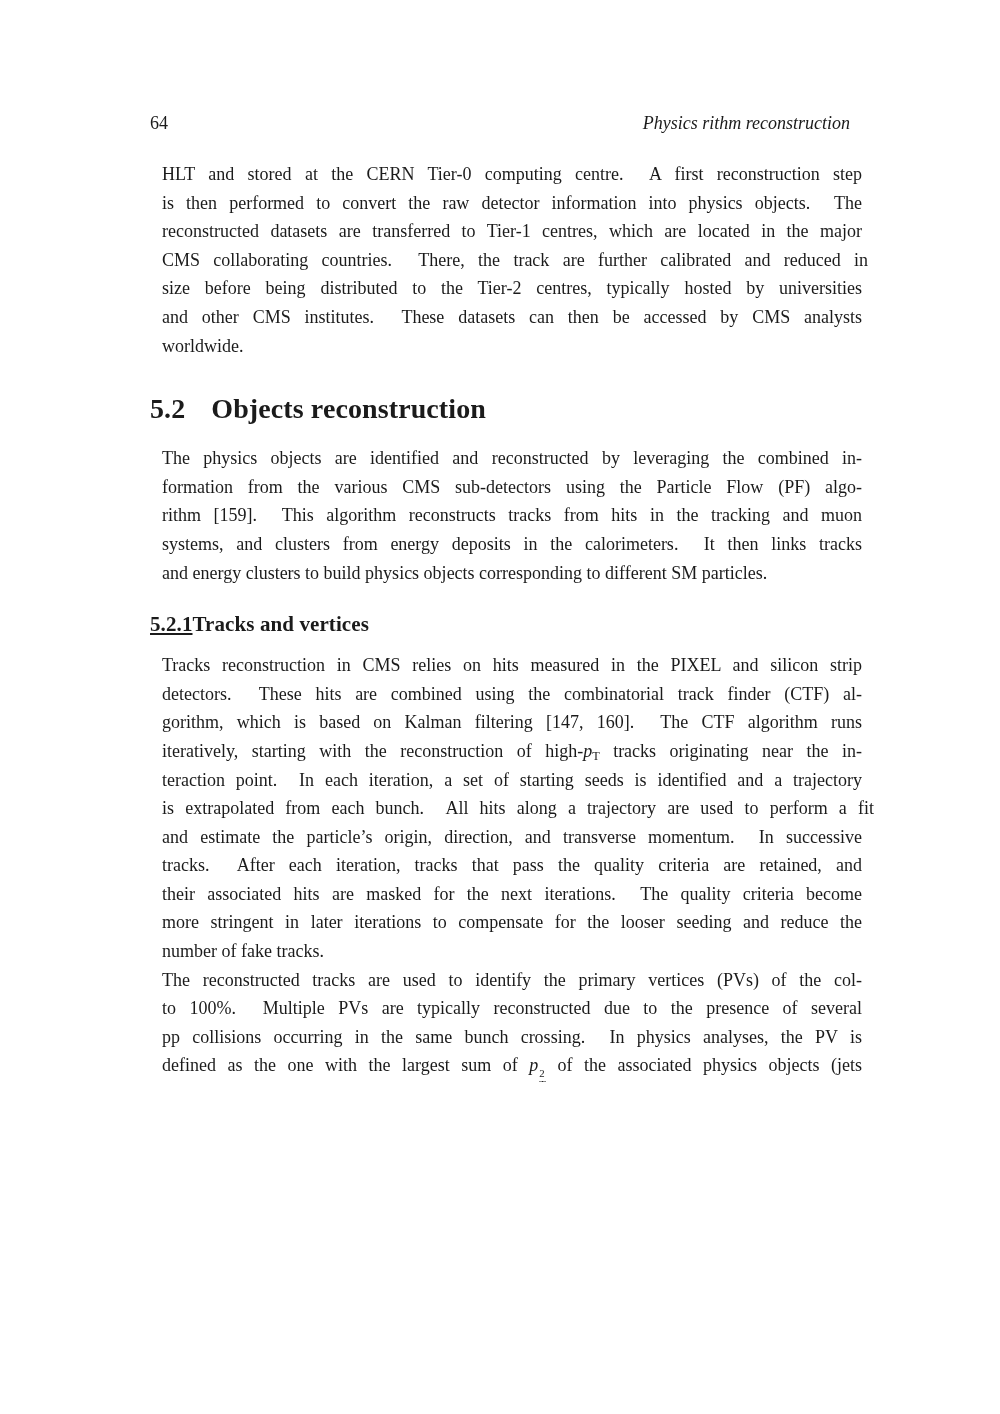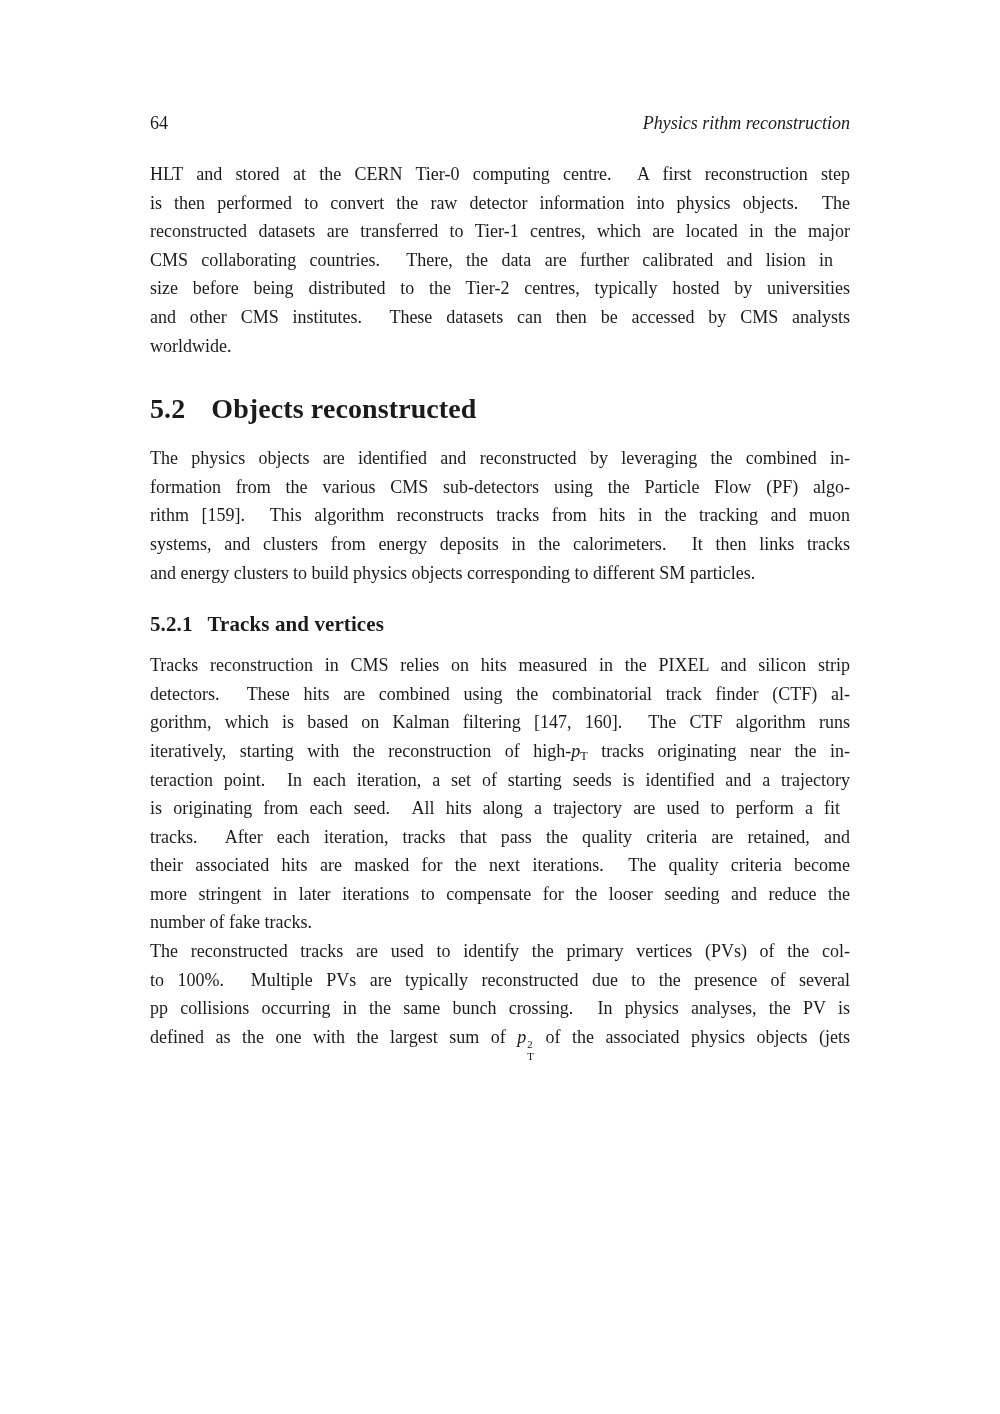--- a/index.html
+++ b/index.html
@@ -36,28 +36,28 @@
     font-size:28px;
     line-height:34px;
     margin:32px 0 18px 0;
   }
   .section .num{margin-right:26px;}
   .subsection{
     font-size:21px;
     line-height:26px;
     margin:24px 0 14px 0;
   }
-  .subsection .num{margin-right:15px;}
+  .subsection .num{text-decoration:underline;}
   .line{
     height:28.6px;
     line-height:28.6px;
     font-size:18px;
     white-space:pre;
   }
-  .line-inner{white-space:pre;}
+  .line-inner{white-space:pre;margin-left:12px;}
   .line i{font-style:italic;}
   .line sub{
     font-size:0.68em;
     font-style:normal;
     vertical-align:-0.25em;
     line-height:0;
   }
   .supsub{
     display:inline-flex;
     flex-direction:column;
@@ -76,41 +76,42 @@
   <div class="content">
     <header class="pagehead">
       <span>64</span>
       <span class="runtitle">Physics rithm reconstruction</span>
     </header>
     <main>
         <div class="paragraph p-first">
           <div class="line"><span class="line-inner" style="word-spacing: 8.80288px;">HLT and stored at the CERN Tier-0 computing centre.  A first reconstruction step</span></div>
           <div class="line"><span class="line-inner" style="word-spacing: 7.57692px;">is then performed to convert the raw detector information into physics objects.  The</span></div>
           <div class="line"><span class="line-inner" style="word-spacing: 6.92578px;">reconstructed datasets are transferred to Tier-1 centres, which are located in the major</span></div>
-          <div class="line"><span class="line-inner" style="word-spacing: 8.79688px;">CMS collaborating countries.  There, the data are further calibrated and lision in</span></div>
+          <div class="line"><span class="line-inner" style="word-spacing: 8.79688px;">CMS collaborating countries.  There, the track are further calibrated and reduced in</span></div>
           <div class="line"><span class="line-inner" style="word-spacing: 10.3168px;">size before being distributed to the Tier-2 centres, typically hosted by universities</span></div>
           <div class="line"><span class="line-inner" style="word-spacing: 9.34135px;">and other CMS institutes.  These datasets can then be accessed by CMS analysts</span></div>
           <div class="line last"><span class="line-inner">worldwide.</span></div>
         </div>
-        <div class="heading section"><span class="num">5.2</span><span class="ttl">Objects reconstructed</span></div>
+        <div class="heading section"><span class="num">5.2</span><span class="ttl">Objects reconstruction</span></div>
         <div class="paragraph">
           <div class="line"><span class="line-inner" style="word-spacing: 8.79119px;">The physics objects are identified and reconstructed by leveraging the combined in-</span></div>
           <div class="line"><span class="line-inner" style="word-spacing: 10.3253px;">formation from the various CMS sub-detectors using the Particle Flow (PF) algo-</span></div>
           <div class="line"><span class="line-inner" style="word-spacing: 8.03486px;">rithm [159].  This algorithm reconstructs tracks from hits in the tracking and muon</span></div>
           <div class="line"><span class="line-inner" style="word-spacing: 8.22716px;">systems, and clusters from energy deposits in the calorimeters.  It then links tracks</span></div>
           <div class="line last"><span class="line-inner">and energy clusters to build physics objects corresponding to different SM particles.</span></div>
         </div>
         <div class="heading subsection"><span class="num">5.2.1</span><span class="ttl">Tracks and vertices</span></div>
         <div class="paragraph">
           <div class="line"><span class="line-inner" style="word-spacing: 7.22356px;">Tracks reconstruction in CMS relies on hits measured in the PIXEL and silicon strip</span></div>
           <div class="line"><span class="line-inner" style="word-spacing: 9.2513px;">detectors.  These hits are combined using the combinatorial track finder (CTF) al-</span></div>
           <div class="line"><span class="line-inner" style="word-spacing: 8.72356px;">gorithm, which is based on Kalman filtering [147, 160].  The CTF algorithm runs</span></div>
           <div class="line"><span class="line-inner" style="word-spacing: 8.9858px;">iteratively, starting with the reconstruction of high-<i>p</i><sub>T</sub> tracks originating near the in-</span></div>
           <div class="line"><span class="line-inner" style="word-spacing: 6.38021px;">teraction point.  In each iteration, a set of starting seeds is identified and a trajectory</span></div>
-          <div class="line"><span class="line-inner" style="word-spacing: 6.66992px;">is originating from each seed.  All hits along a trajectory are used to perform a fit</span></div>
+          <div class="line"><span class="line-inner" style="word-spacing: 6.66992px;">is extrapolated from each bunch.  All hits along a trajectory are used to perform a fit</span></div>
+          <div class="line"><span class="line-inner" style="word-spacing: 7.65199px;">and estimate the particle’s origin, direction, and transverse momentum.  In successive</span></div>
           <div class="line"><span class="line-inner" style="word-spacing: 9.63462px;">tracks.  After each iteration, tracks that pass the quality criteria are retained, and</span></div>
           <div class="line"><span class="line-inner" style="word-spacing: 7.8113px;">their associated hits are masked for the next iterations.  The quality criteria become</span></div>
           <div class="line"><span class="line-inner" style="word-spacing: 7.05409px;">more stringent in later iterations to compensate for the looser seeding and reduce the</span></div>
           <div class="line last"><span class="line-inner">number of fake tracks.</span></div>
         </div>
         <div class="paragraph">
           <div class="line"><span class="line-inner" style="word-spacing: 8.20913px;">The reconstructed tracks are used to identify the primary vertices (PVs) of the col-</span></div>
           <div class="line"><span class="line-inner" style="word-spacing: 8.9363px;">to 100%.  Multiple PVs are typically reconstructed due to the presence of several</span></div>
           <div class="line"><span class="line-inner" style="word-spacing: 7.7433px;">pp collisions occurring in the same bunch crossing.  In physics analyses, the PV is</span></div>
           <div class="line"><span class="line-inner" style="word-spacing: 7.02396px;">defined as the one with the largest sum of <i>p</i><span class="supsub"><span>2</span><span>T</span></span> of the associated physics objects (jets</span></div>

